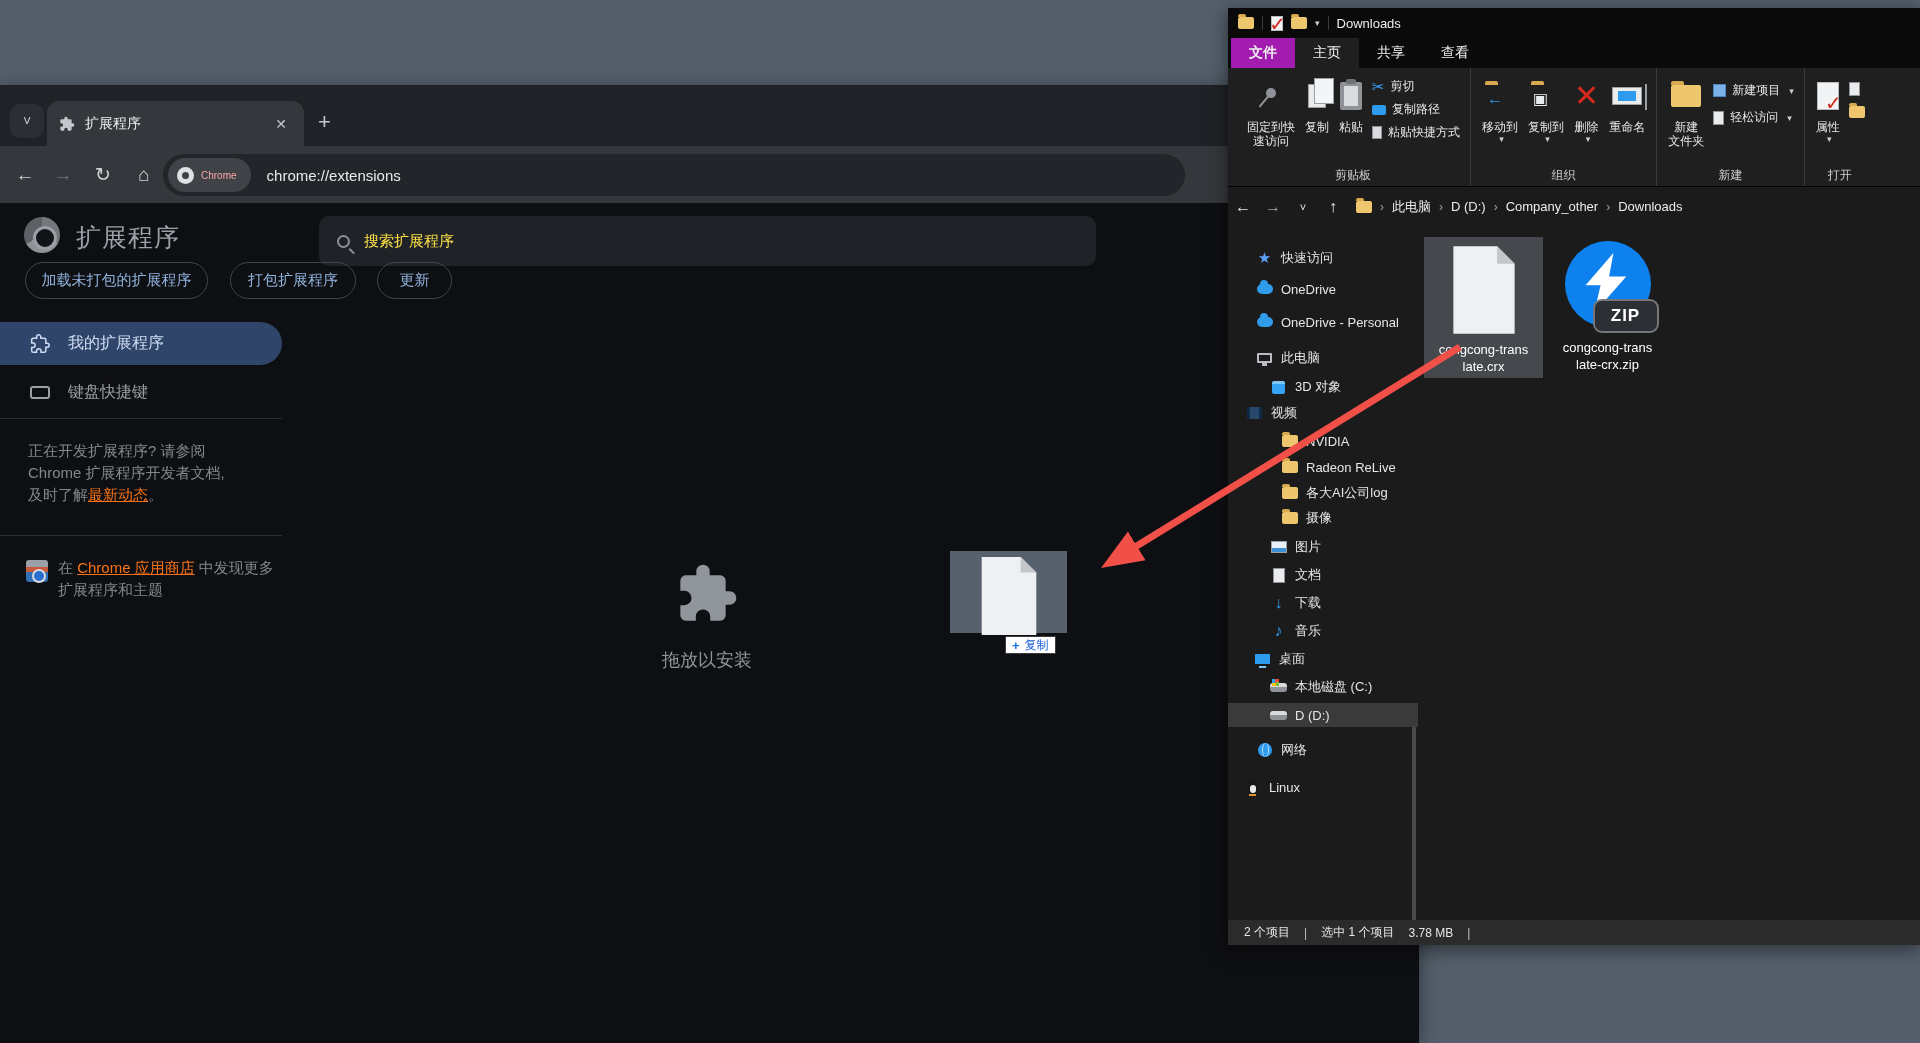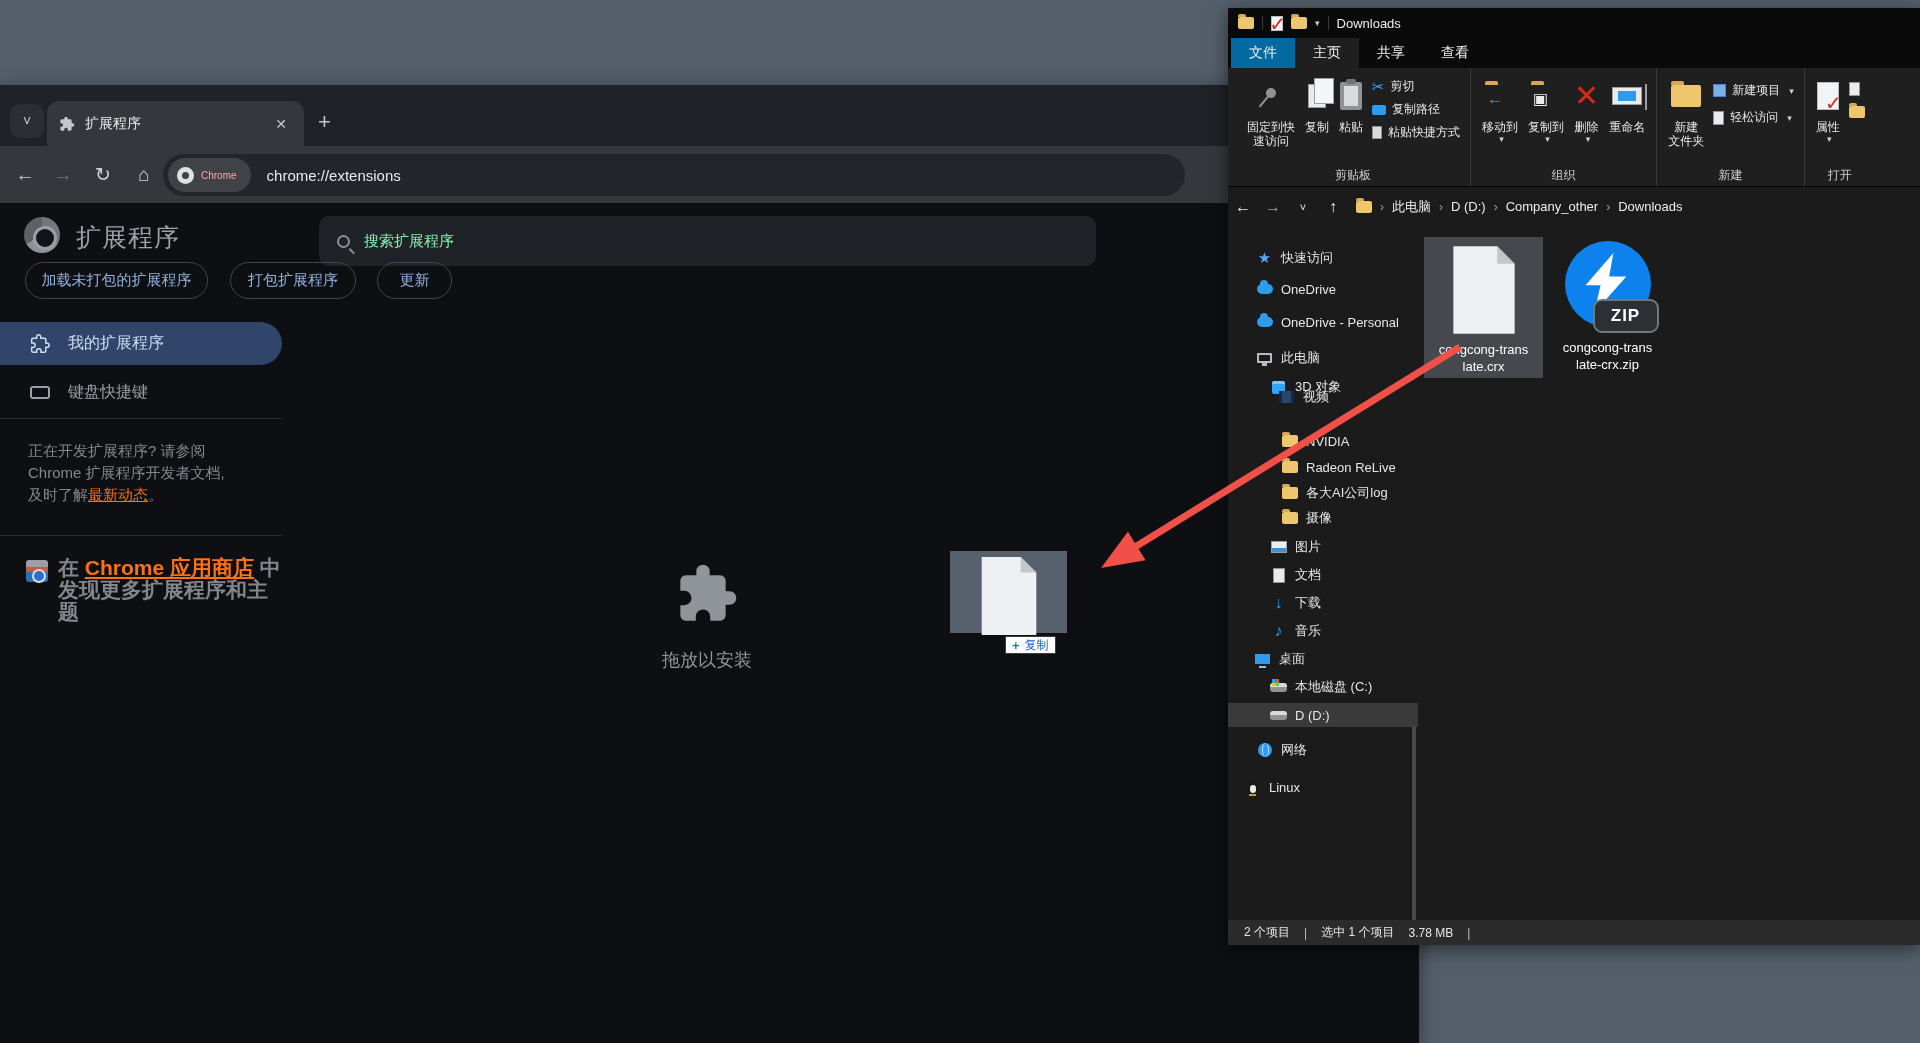--- a/index.html
+++ b/index.html
@@ -33,35 +33,35 @@
   
   .pagelogo { position:absolute; left:24px; top:132px; width:36px; height:36px; border-radius:50%;
               background:conic-gradient(#74787d 0 120deg,#8e9297 120deg 240deg,#5d6166 240deg 360deg); }
   .pagelogo::after { content:""; position:absolute; left:9px; top:9px; width:18px; height:18px; border-radius:50%;
                      background:#121418; border:3px solid #9aa0a6; }
   .pagetitle { position:absolute; left:76px; top:136px; color:#9ba1a8; font-size:25px; letter-spacing:1px; }
   .searchbox { position:absolute; left:319px; top:131px; width:777px; height:50px; border-radius:10px; background:#1f2227;
                display:flex; align-items:center; padding-left:18px; }
   .mag { width:13px; height:13px; border:2px solid #8b9197; border-radius:50%; position:relative; }
   .mag::after { content:""; position:absolute; left:11px; top:11px; width:7px; height:2px; background:#8b9197; transform:rotate(45deg); transform-origin:0 0; }
-  .search-ph { color:#86efac; font-size:15px; margin-left:14px; }
+  .search-ph { color:#fde047; font-size:15px; margin-left:14px; }
   .pillbtn { position:absolute; top:177px; height:37px; border:1px solid #3c4654; border-radius:19px;
              color:#8fb2db; font-size:15px; display:flex; align-items:center; justify-content:center; background:transparent; }
   .sb-pill { position:absolute; left:0; top:237px; width:282px; height:43px; background:#2f4569; border-radius:0 22px 22px 0;
              display:flex; align-items:center; padding-left:30px; gap:18px; color:#cfdcf2; font-size:16px; }
   .sb-item2 { position:absolute; left:30px; top:297px; display:flex; align-items:center; gap:18px; color:#9aa0a6; font-size:16px; }
   .ikbd { width:20px; height:13px; border:2px solid #9aa0a6; border-radius:3px; }
   .sb-div { position:absolute; left:0; width:282px; height:1px; background:#2b2e33; }
   .devnote { position:absolute; left:28px; top:355px; width:250px; color:#82878d; font-size:15px; line-height:22px; }
   .lnk { color:#f97316; text-decoration:underline; }
   .promo { position:absolute; left:26px; top:472px; width:256px; display:flex; gap:10px; }
   .wsicon { width:22px; height:22px; border-radius:3px; flex:0 0 22px; margin-top:3px;
             background:linear-gradient(180deg,#9aa0a6 0 30%,#c75b3c 30% 55%,#2f6fb3 55% 100%); position:relative; }
   .wsicon::after { content:""; position:absolute; left:6px; top:9px; width:10px; height:10px; border-radius:50%; background:#2a6fd0; border:2px solid #d9dbde; }
-  .promo-text { color:#82878d; font-size:21px; line-height:22px;font-weight:bold; }
+  .promo-text { color:#82878d; font-size:15px; line-height:22px; }
   .findline { position:absolute; left:835px; top:349px; transform:translateX(-50%); white-space:nowrap;
               color:#777c82; font-size:17px; }
   .findline .lnk { color:#7e95b5; }
   .bigpuzzle { position:absolute; left:675px; top:477px; }
   .drophint { position:absolute; left:707px; top:563px; transform:translateX(-50%); color:#8f959b; font-size:18px; white-space:nowrap; }
   .ghost { position:absolute; left:950px; top:466px; width:117px; height:82px; background:#57616e; display:flex; align-items:flex-start; justify-content:center; }
   .dragtip { position:absolute; left:1005px; top:551px; height:18px; background:#ffffff; border:1px solid #3c3c3c;
              display:flex; align-items:center; padding:0 6px; gap:5px; }
   .dragtip .plus { color:#1a73e8; font-size:13px; font-weight:bold; line-height:1; }
   .dragtip .cp { color:#1a5dd6; font-size:12px; line-height:1; }
@@ -69,21 +69,21 @@
   
   .exp-win { position:absolute; left:1228px; top:8px; width:692px; height:937px; background:#1b1b1b;
              overflow:hidden; box-shadow:0 4px 18px rgba(0,0,0,.5); }
   .exp-title { position:absolute; left:0; top:0; width:100%; height:30px; background:#0a0a0a;
                display:flex; align-items:center; padding-left:10px; gap:8px; }
   .exp-title .t { color:#ededed; font-size:13px; }
   .vsep { width:1px; height:14px; background:#3c3c3c; }
   .caret { color:#cfcfcf; font-size:9px; }
   .exp-tabs { position:absolute; left:0; top:30px; width:100%; height:30px; background:#0a0a0a; display:flex; padding-left:3px; }
   .etab { height:30px; padding:0 18px; display:flex; align-items:center; color:#f0f0f0; font-size:14px; }
-  .etab.file { background:#0369a1; }
+  .etab.file { background:#a21caf;font-weight:bold; }
   .etab.active { background:#1f1f1f; }
   .ribbon { position:absolute; left:0; top:60px; width:100%; height:118px; background:#1f1f1f; display:flex; padding-left:8px; }
   .rgroup { position:relative; display:flex; padding:6px 6px 18px 6px; border-right:1px solid #3a3a3a; }
   .rgroup:last-child { border-right:none; }
   .rglabel { position:absolute; bottom:2px; left:0; width:100%; text-align:center; color:#cfcfcf; font-size:12px; }
   .rbig { display:flex; flex-direction:column; align-items:center; justify-content:flex-start; padding:2px 5px; }
   .rbig .lbl { color:#e8e8e8; font-size:12px; line-height:14px; text-align:center; margin-top:4px; white-space:nowrap; }
   .icwrap { height:40px; display:flex; align-items:center; justify-content:center; }
   .smallcol { display:flex; flex-direction:column; justify-content:flex-start; gap:6px; padding:4px 4px; }
   .srow { display:flex; align-items:center; gap:6px; color:#e8e8e8; font-size:12px; white-space:nowrap; }
@@ -414,21 +414,21 @@
             <span class="ipc"></span>
           </span>
           <span>此电脑</span>
         </div>
       <div class="navitem" style="top:149px;padding-left:42px">
           <span class="nico">
             <span class="icube"></span>
           </span>
           <span>3D 对象</span>
         </div>
-      <div class="navitem" style="top:159px;padding-left:50px">
+      <div class="navitem" style="top:175px;padding-left:18px">
           <span class="nico">
             <span class="ifilm"></span>
           </span>
           <span>视频</span>
         </div>
       <div class="navitem" style="top:203px;padding-left:53px">
           <span class="nico">
             <span class="ifolder small"></span>
           </span>
           <span>NVIDIA</span>

